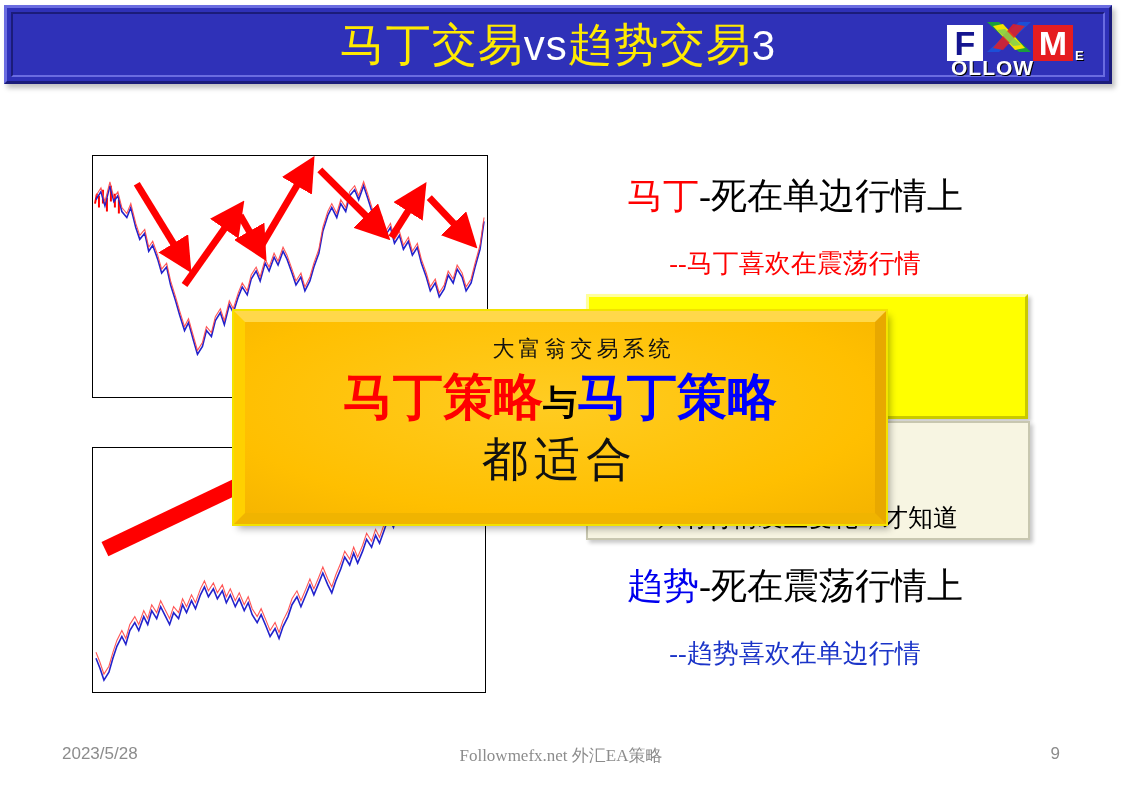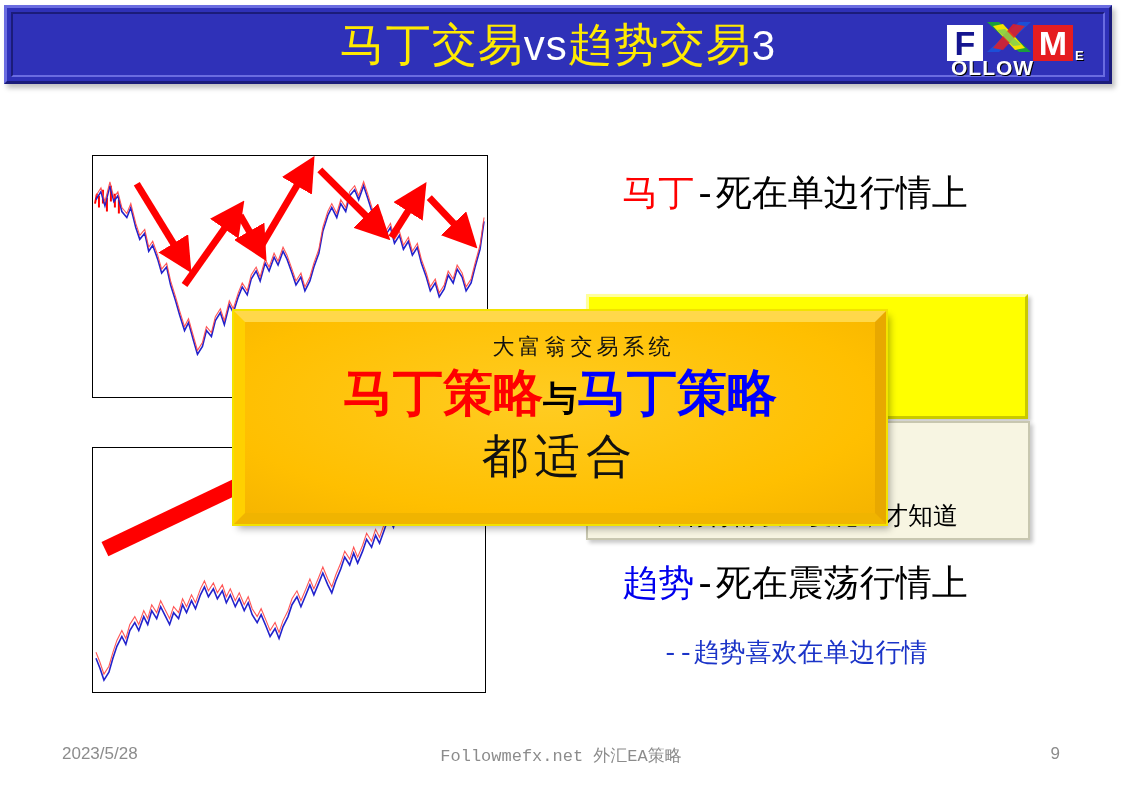--- a/index.html
+++ b/index.html
@@ -106,21 +106,21 @@
     border: 1px solid #000000;
     box-sizing: border-box;
     overflow: hidden;
   }
   #chart-top { left: 92px; top: 155px; width: 396px; height: 243px; }
   #chart-bottom { left: 92px; top: 447px; width: 394px; height: 246px; }
   .chart-svg { display: block; width: 100%; height: 100%; }
 
   
   .cjk {
-    font-family: Liberation Mono, monospace;
+    font-family: Liberation Serif, serif;
   }
   #martin-head {
     position: absolute; left: 560px; top: 172px; width: 470px;
     text-align: center; font-size: 36px; line-height: 48px;
     color: #000000; white-space: nowrap;
   }
   #martin-head .hl { color: #ff0000; }
   #martin-sub {
     position: absolute; left: 560px; top: 246px; width: 470px;
     text-align: center; font-size: 26px; line-height: 36px;
@@ -274,20 +274,21 @@
         <path d="M3,206 L7,216 L11,228 L16,220 L20,206 L24,194 L29,184 L33,192 L37,178 L42,170 L46,178 L51,164 L55,172 L59,158 L64,166 L68,154 L72,162 L77,172 L81,160 L86,166 L90,152 L94,160 L99,148 L103,156 L108,142 L112,134 L116,144 L121,136 L125,146 L130,138 L134,150 L138,142 L143,154 L147,146 L152,158 L156,150 L160,162 L165,170 L169,162 L174,174 L178,184 L183,176 L187,186 L191,174 L196,164 L200,152 L205,144 L209,154 L214,142 L218,132 L222,142 L227,130 L231,120 L236,132 L240,140 L244,128 L249,116 L253,104 L258,112 L262,100 L266,110 L271,98 L275,86 L280,94 L284,82 L288,90 L293,76 L297,64 L302,74 L306,60 L310,70 L315,56 L319,48 L324,58 L328,46 L332,56 L337,42 L341,52 L346,38 L350,46 L354,34 L359,42 L363,30 L368,38 L372,26 L376,34 L381,24 L385,30 L390,22"></path>
       </g>
 
       <line x1="12" y1="102" x2="196" y2="14" stroke="#ff0000" stroke-width="16" stroke-linecap="butt"></line>
     </svg>
   </div>
 
   <div id="martin-head" class="cjk">
     <span class="hl">马丁</span><span>-死在单边行情上</span>
   </div>
+  <div id="martin-sub" class="cjk">--马丁喜欢在震荡行情</div>
 
   <div id="yellow-box">
     <div class="box-line cjk" style="top:38px"></div>
   </div>
 
   <div id="beige-box">
     <div class="box-line cjk" id="beige-line-1">何时是单边?</div>
     <div class="box-line cjk" id="beige-line-2">只有行情发生变化，才知道</div>
   </div>
 

